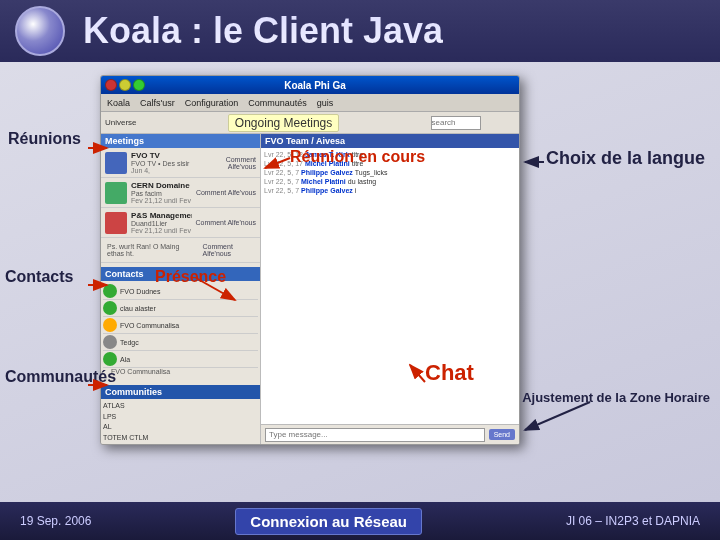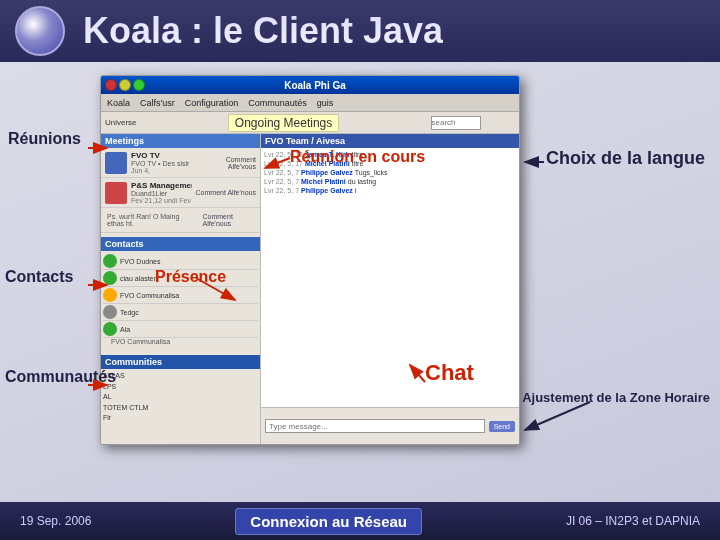--- a/index.html
+++ b/index.html
@@ -226,21 +226,21 @@
       margin-bottom: 2px;
       display: flex;
       gap: 2px;
     }
 
     .chat-msg-name { color: #0033cc; font-weight: bold; }
     .chat-msg-time { color: #888; }
     .chat-msg-text { color: #333; }
 
     .chat-input-bar {
-      height: 37px;
+      height: 20px;
       background: #e8e4dc;
       border-top: 1px solid #bbb;
       display: flex;
       align-items: center;
       padding: 0 4px;
       gap: 4px;
     }
 
     .chat-input {
       flex: 1;
@@ -474,20 +474,29 @@
       <div class="meeting-item">
         <div class="meeting-avatar blue"></div>
         <div class="meeting-info">
           <div class="meeting-name">FVO TV</div>
           <div class="meeting-detail">FVO TV • Des sisir</div>
           <div class="meeting-detail" style="color:#777;">Jun 4,</div>
         </div>
         <div style="font-size:7px; color:#445; text-align:right; max-width:55px;">Comment Alfe'vous</div>
       </div>
 
+      <div class="meeting-item">
+        <div class="meeting-avatar green"></div>
+        <div class="meeting-info">
+          <div class="meeting-name">CERN Domaine</div>
+          <div class="meeting-detail">Pas facim</div>
+          <div class="meeting-detail" style="color:#777;">Fev 21,12 undi Fev 5</div>
+        </div>
+        <div style="font-size:7px; color:#445;">Comment Alfe'vous</div>
+      </div>
 
       <div class="meeting-item">
         <div class="meeting-avatar red"></div>
         <div class="meeting-info">
           <div class="meeting-name">P&amp;S Management</div>
           <div class="meeting-detail">Duand1Lier</div>
           <div class="meeting-detail" style="color:#777;">Fev 21,12 undi Fev 5</div>
         </div>
         <div style="font-size:7px; color:#445;">Comment Alfe'nous</div>
       </div>

